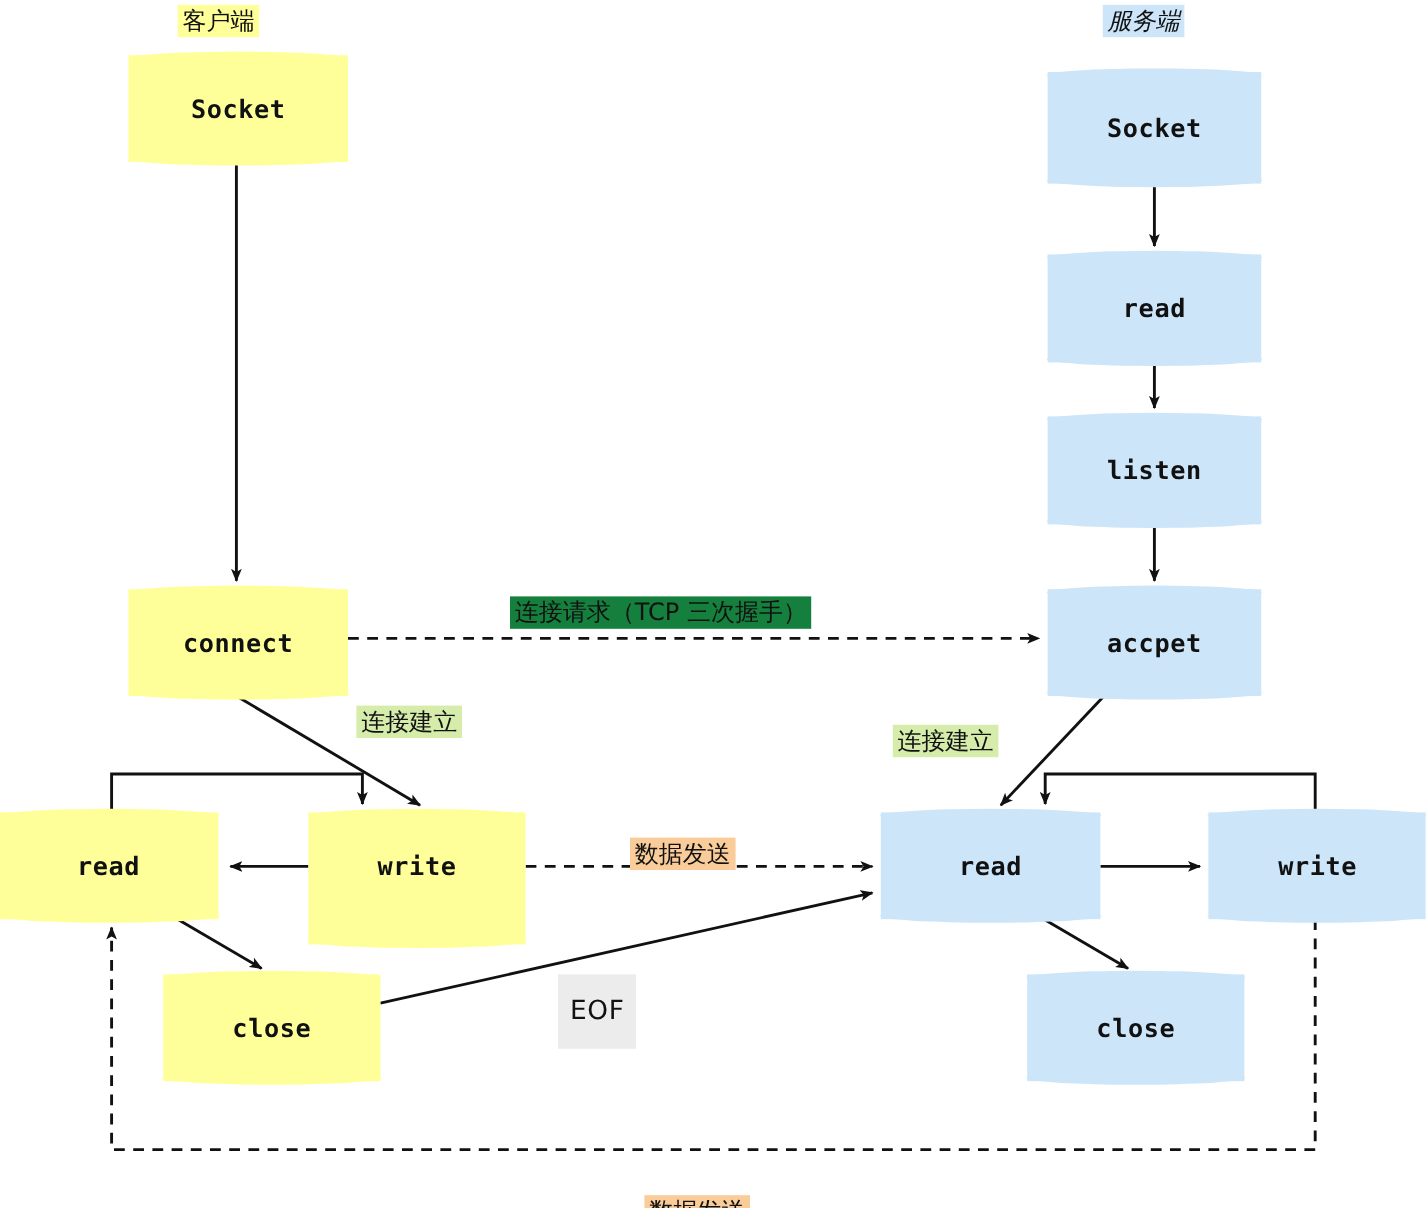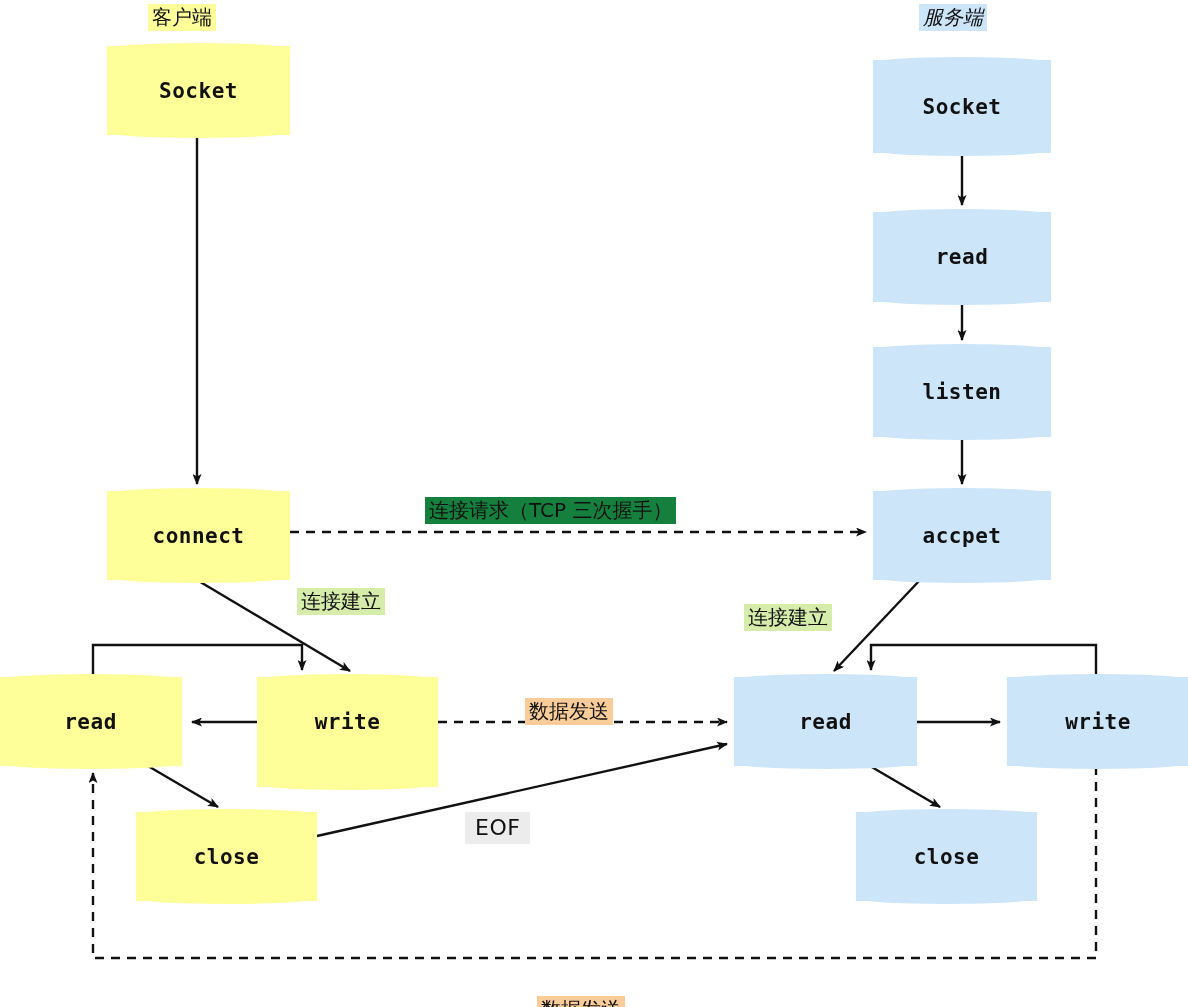--- a/index.html
+++ b/index.html
@@ -138,17 +138,17 @@
   <div class="tag blue" style="left:919px;top:4px;">服务端</div>
 
   <div class="tag pink" style="left:425px;top:497px;">连接请求（TCP 三次握手）</div>
 
   <div class="tag green" style="left:297px;top:588px;">连接建立</div>
 
   <div class="tag green" style="left:744px;top:604px;">连接建立</div>
 
   <div class="tag orange" style="left:525px;top:678px;">数据发送</div>
 
-  <div class="tag grey mono" style="left:465px;top:812px;font-size:22px;padding:2px 10px;">EOF</div>
+  <div class="tag grey mono" style="left:465px;top:812px;font-size:22px;padding:17px 10px;">EOF</div>
 
   <div class="tag orange" style="left:537px;top:976px;">数据发送</div>
 
 </div>
 
 </body></html>

